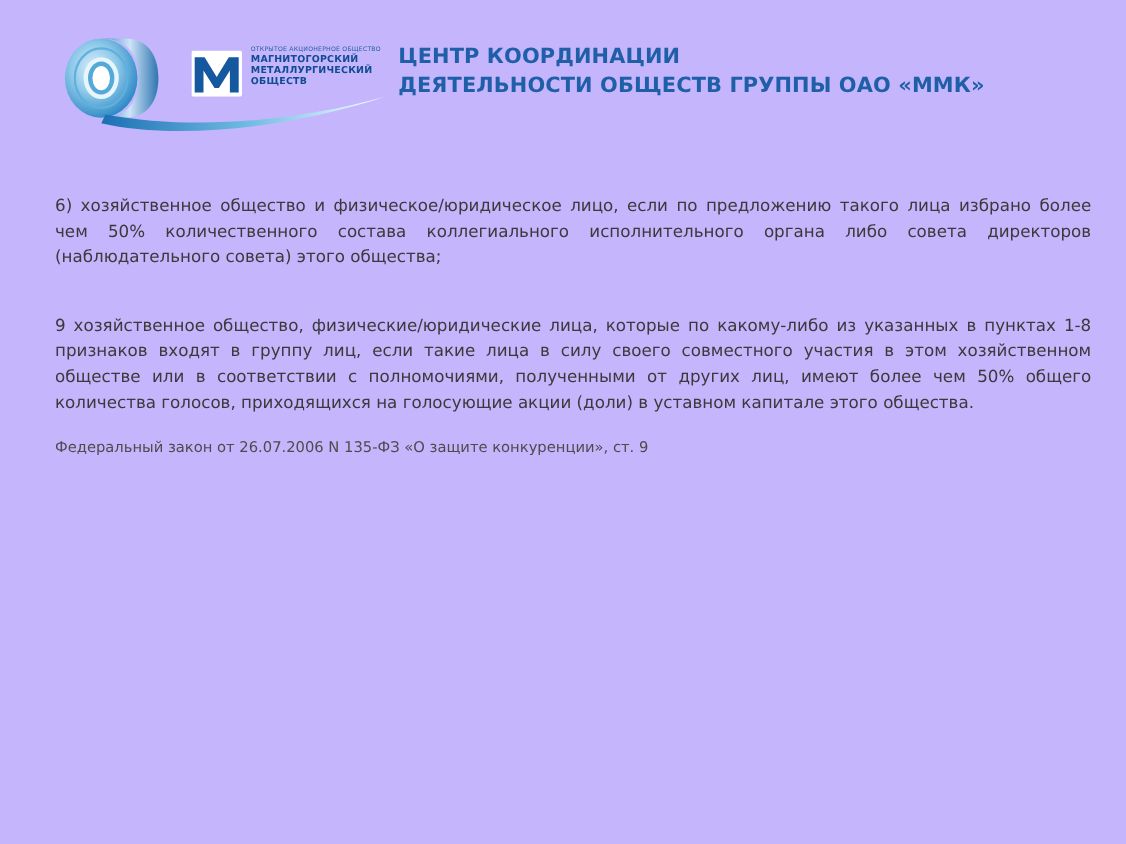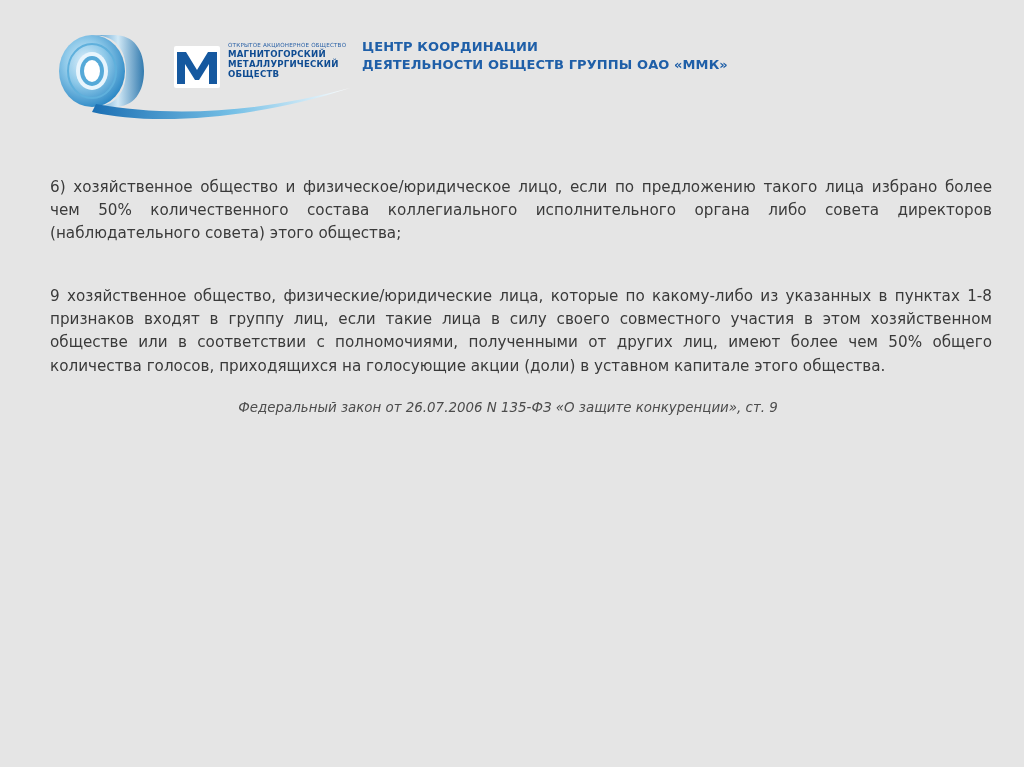--- a/index.html
+++ b/index.html
@@ -10,21 +10,21 @@
     width: 1024px;
     height: 767px;
     background: #ffffff;
     font-family: "DejaVu Sans", "Liberation Sans", sans-serif;
     overflow: hidden;
   }
   .slide {
     position: relative;
     width: 1024px;
     height: 767px;
-    background: #e5e5e5;
+    background: #c4b5fd;
   }
 
   
   .header {
     position: absolute;
     left: 0;
     top: 0;
     width: 1024px;
     height: 140px;
   }
@@ -78,21 +78,21 @@
     color: #0f4c92;
     white-space: nowrap;
   }
 
   .header-title {
     position: absolute;
     left: 362px;
     top: 38px;
     width: 630px;
     color: #1f5fa8;
-    font-size: 13px;
+    font-size: 19px;
     font-weight: bold;
     line-height: 1.42;
     letter-spacing: 0.1px;
   }
   .header-title .line { display: block; white-space: nowrap; }
 
   
   .content {
     position: absolute;
     left: 0;
@@ -110,22 +110,21 @@
     text-justify: inter-word;
   }
   .para:last-of-type { margin-bottom: 0; }
   .para.p4 { margin-bottom: 10px; margin-top: 40px; }
 
   .source {
     margin: 22px 0 0 0;
     padding: 0 56px 0 50px;
     color: #4c4c4c;
     font-size: 13.4px;
-    font-style: italic;
-    text-align: center;
+    text-align: left;
     padding-right: 58px;
   }
 </style>
 </head>
 <body>
 
 <div class="slide">
 
   <div class="header">
 

